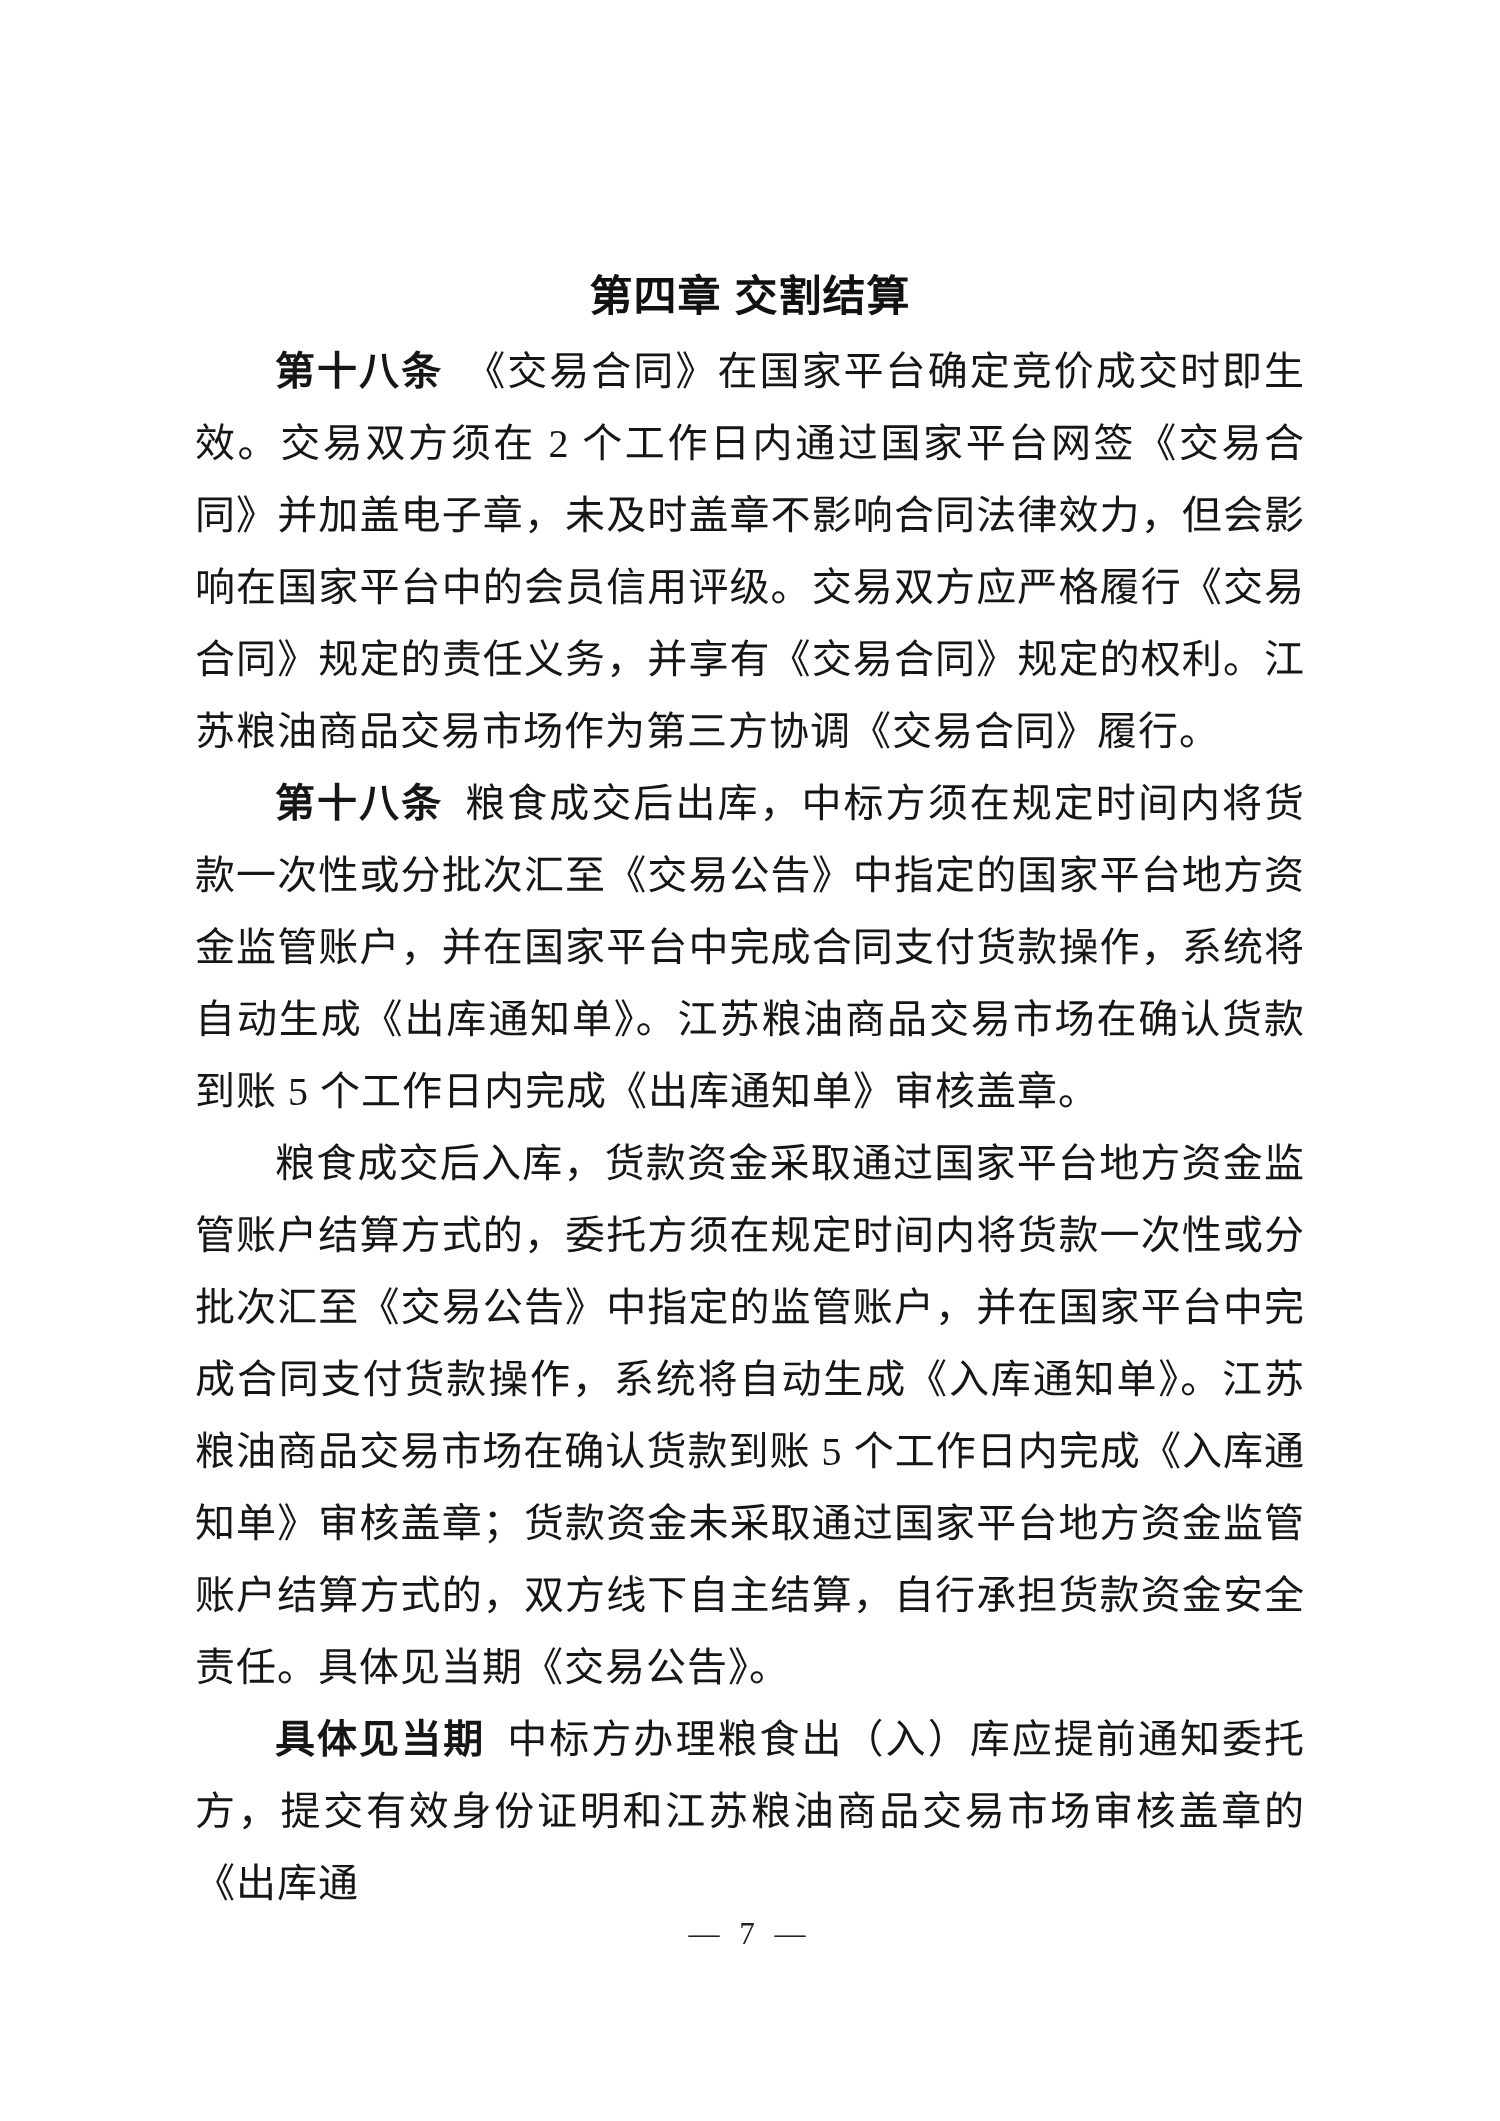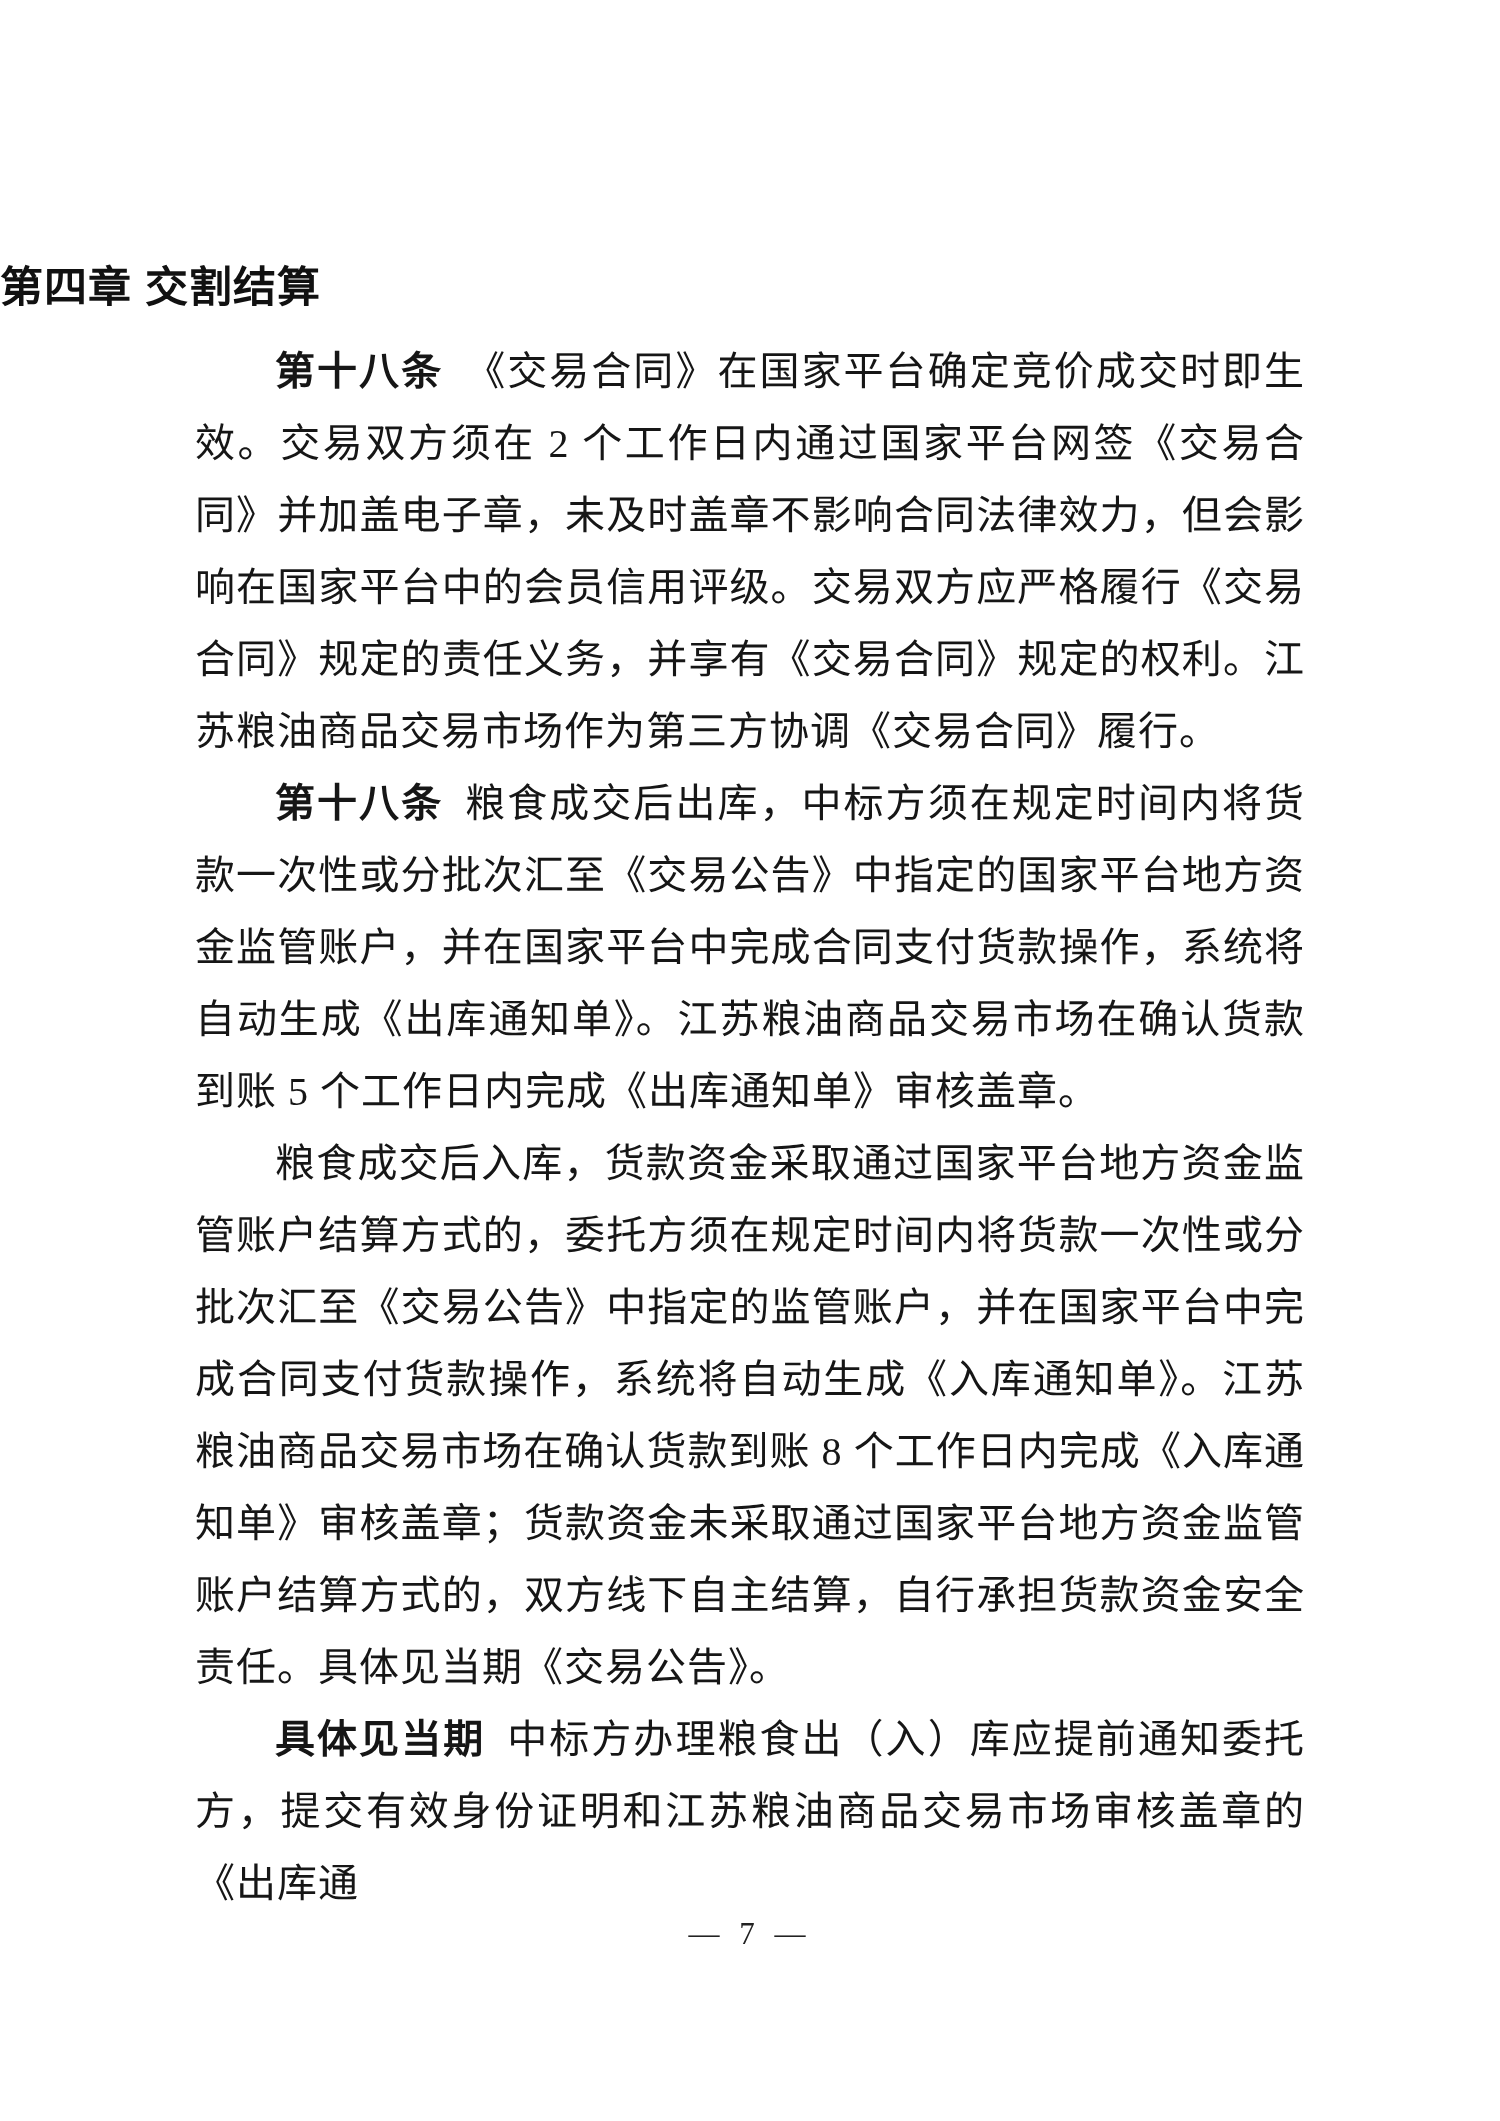--- a/index.html
+++ b/index.html
@@ -11,25 +11,25 @@
     position: relative;
     width: 1500px;
     height: 2121px;
     margin: 0 auto;
     background: #ffffff;
     color: #141414;
     overflow: hidden;
   }
   .chapter-title {
     position: absolute;
-    top: 252px;
+    top: 261px;
     left: 0;
     width: 100%;
     margin: 0;
-    text-align: left;
+    text-align: center;
     font-family: "Liberation Sans", sans-serif;
     font-weight: 700;
     font-size: 43px;
     letter-spacing: 1px;
     color: #111111;
     white-space: pre;
   }
   .doc-body {
     position: absolute;
     top: 336px;
@@ -70,21 +70,21 @@
 <div class="page">
 
   <h1 class="chapter-title">第四章 交割结算</h1>
 
   <div class="doc-body">
 
     <p class="para"><span class="article-no">第十八条</span><span>《交易合同》在国家平台确定竞价成交时即生效。交易双方须在 2 个工作日内通过国家平台网签《交易合同》并加盖电子章，未及时盖章不影响合同法律效力，但会影响在国家平台中的会员信用评级。交易双方应严格履行《交易合同》规定的责任义务，并享有《交易合同》规定的权利。江苏粮油商品交易市场作为第三方协调《交易合同》履行。</span></p>
 
     <p class="para"><span class="article-no">第十八条</span><span>粮食成交后出库，中标方须在规定时间内将货款一次性或分批次汇至《交易公告》中指定的国家平台地方资金监管账户，并在国家平台中完成合同支付货款操作，系统将自动生成《出库通知单》。江苏粮油商品交易市场在确认货款到账 5 个工作日内完成《出库通知单》审核盖章。</span></p>
 
-    <p class="para"><span>粮食成交后入库，货款资金采取通过国家平台地方资金监管账户结算方式的，委托方须在规定时间内将货款一次性或分批次汇至《交易公告》中指定的监管账户，并在国家平台中完成合同支付货款操作，系统将自动生成《入库通知单》。江苏粮油商品交易市场在确认货款到账 8 个工作日内完成《入库通知单》审核盖章；货款资金未采取通过国家平台地方资金监管账户结算方式的，双方线下自主结算，自行承担货款资金安全责任。具体见当期《交易公告》。</span></p>
+    <p class="para"><span>粮食成交后入库，货款资金采取通过国家平台地方资金监管账户结算方式的，委托方须在规定时间内将货款一次性或分批次汇至《交易公告》中指定的监管账户，并在国家平台中完成合同支付货款操作，系统将自动生成《入库通知单》。江苏粮油商品交易市场在确认货款到账 5 个工作日内完成《入库通知单》审核盖章；货款资金未采取通过国家平台地方资金监管账户结算方式的，双方线下自主结算，自行承担货款资金安全责任。具体见当期《交易公告》。</span></p>
 
     <p class="para"><span class="article-no">具体见当期</span><span>中标方办理粮食出（入）库应提前通知委托方，提交有效身份证明和江苏粮油商品交易市场审核盖章的《出库通</span></p>
 
   </div>
 
   <div class="page-footer">
     <span>— 7 —</span>
   </div>
 
 </div>

